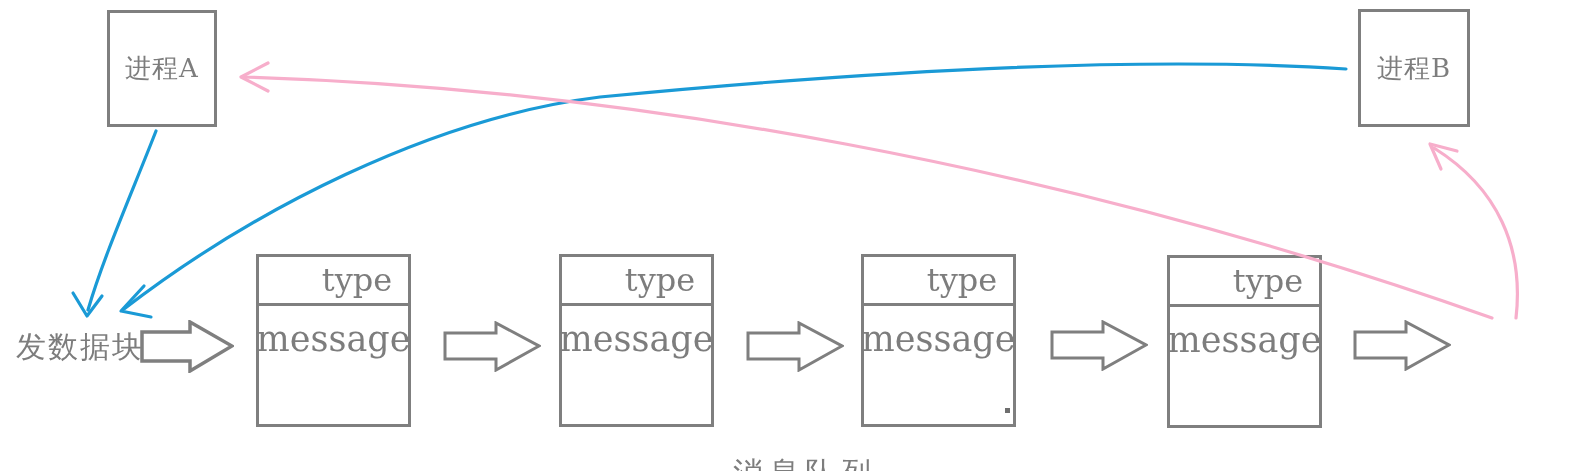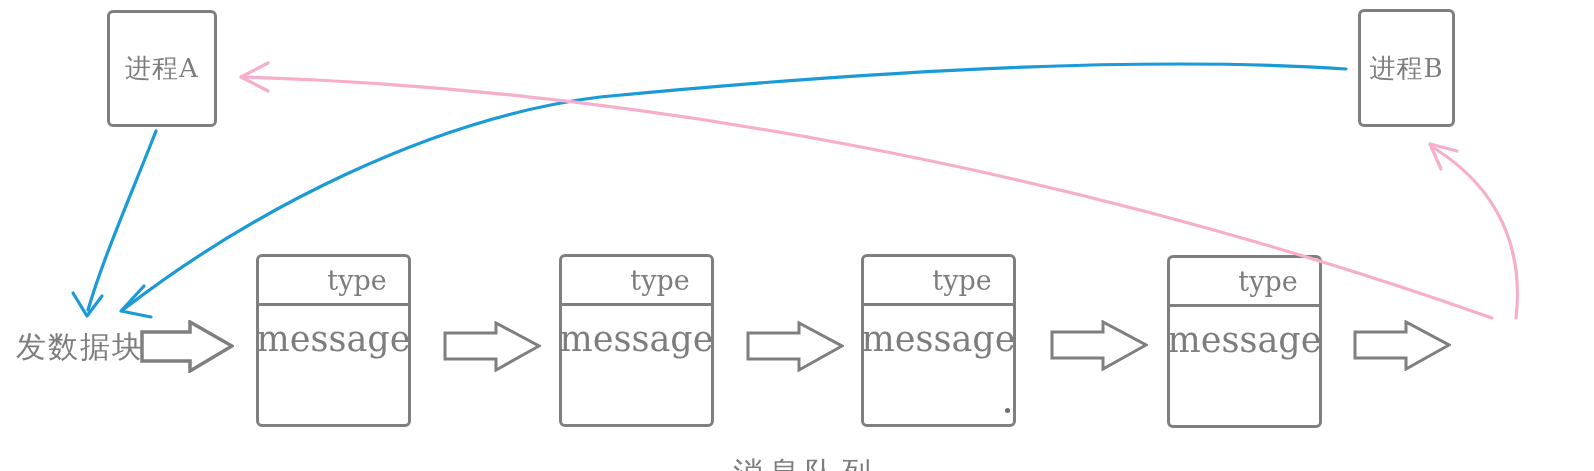--- a/index.html
+++ b/index.html
@@ -3,21 +3,21 @@
 <meta charset="utf-8">
 <style>
   html,body{margin:0;padding:0;background:#ffffff;}
   #canvas{
     position:relative;
     width:1594px;height:471px;
     background:#ffffff;
     overflow:hidden;
     font-family:"DejaVu Serif","Liberation Serif",serif;
   }
-  .abs{position:absolute;border-radius:6px;}
+  .abs{position:absolute;}
   .proc-box{
     box-sizing:border-box;
     border:3px solid #7f7f7f;
     background:#ffffff;
     display:flex;align-items:center;justify-content:center;
     color:#7d7d7d;
     font-size:26px;
     letter-spacing:1px;
     z-index:1;
   }
@@ -27,21 +27,21 @@
     border:3px solid #7f7f7f;
     background:#ffffff;
     color:#7d7d7d;
     z-index:1;
   }
   .node .node-type{
     box-sizing:border-box;
     height:49px;
     border-bottom:3px solid #7f7f7f;
     display:flex;align-items:center;justify-content:center;
-    font-size:27px;
+    font-size:32px;
     padding-left:47px;
   }
   .node .node-msg{
     display:flex;justify-content:center;
     padding-top:13px;
     font-size:35px;
   }
   .cjk-label{
     color:#7d7d7d;
     font-size:30px;
@@ -64,21 +64,21 @@
 </style>
 </head>
 <body>
 
 <div id="canvas">
 
   <div class="abs proc-box" style="left:107px;top:10px;width:110px;height:117px;">
     <span>进程A</span>
   </div>
 
-  <div class="abs proc-box" style="left:1358px;top:9px;width:97px;height:118px;">
+  <div class="abs proc-box" style="left:1358px;top:9px;width:112px;height:118px;">
     <span>进程B</span>
   </div>
 
   <div class="abs cjk-label" style="left:16px;top:327px;">发数据块</div>
 
 
   <div class="abs queue-caption" style="left:733px;top:453px;">消息队列</div>
 
   <div class="abs block-arrow" style="left:140px;top:320px;">
     <svg width="94" height="53" viewBox="0 0 94 53">

